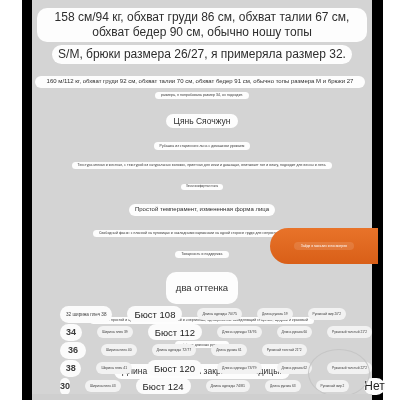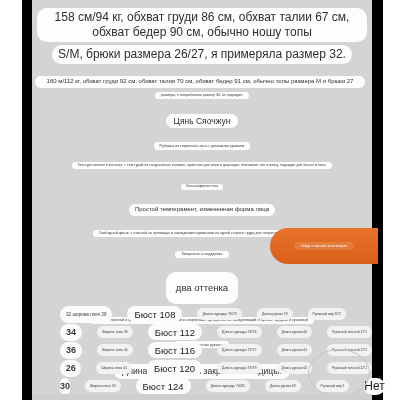--- a/index.html
+++ b/index.html
@@ -185,28 +185,27 @@
         <div class="cell c-shoulder">Ширина плеч 39</div>
         <div class="cell c-bust">Бюст 112</div>
         <div class="cell c-len">Длина одежды 74/76</div>
         <div class="cell c-sleeve">Длина рукава 60</div>
         <div class="cell c-cuff">Рукавный толстый 21*2</div>
       </div>
 
       <div class="trow">
         <div class="cell c-size">36</div>
         <div class="cell c-shoulder">Ширина плеч 40</div>
-        <div class="cell c-bust">Бюст 116</div>
         <div class="cell c-len">Длина одежды 72/77</div>
         <div class="cell c-sleeve">Длина рукава 61</div>
         <div class="cell c-cuff">Рукавный толстый 21*2</div>
       </div>
 
       <div class="trow">
-        <div class="cell c-size">26</div>
+        <div class="cell c-size">38</div>
         <div class="cell c-shoulder">Ширина плеч 41</div>
         <div class="cell c-bust">Бюст 120</div>
         <div class="cell c-len">Длина одежды 73/79</div>
         <div class="cell c-sleeve">Длина рукава 62</div>
         <div class="cell c-cuff">Рукавный толстый 22*2</div>
       </div>
 
       <div class="trow">
         <div class="cell c-size">30</div>
         <div class="cell c-shoulder">Ширина плеч 43</div>

